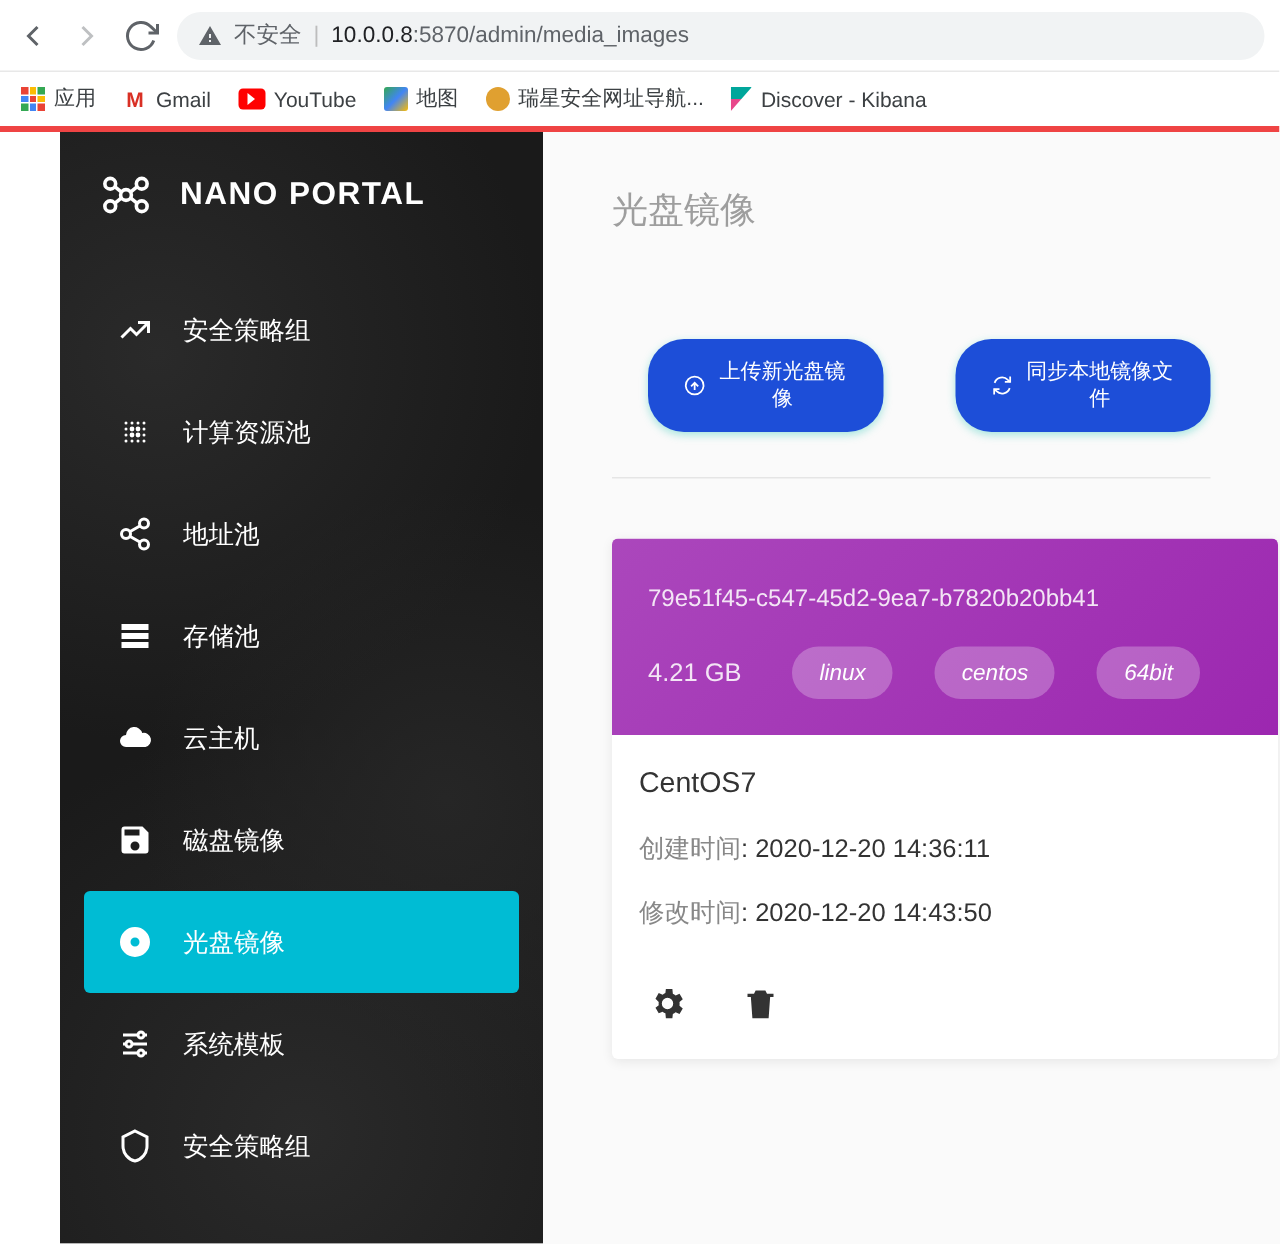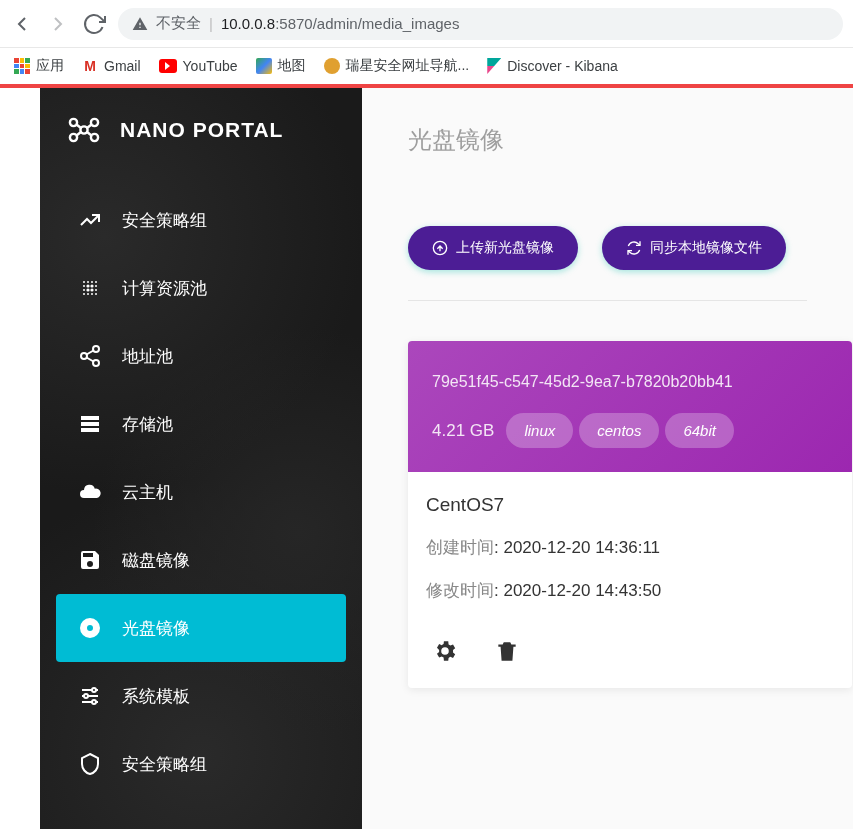--- a/index.html
+++ b/index.html
@@ -148,31 +148,32 @@
     font-weight: 400;
     margin-bottom: 70px;
   }
   .action-row {
     display: flex;
     gap: 24px;
     padding-bottom: 30px;
     border-bottom: 1px solid #e5e5e5;
   }
   .btn {
-    background: #4c1d95;
+    background: #1d4ed8;
     color: #fff;
     border: none;
     border-radius: 24px;
     padding: 13px 24px;
     font-size: 14px;
     display: inline-flex;
     align-items: center;
     gap: 8px;
     cursor: pointer;
     box-shadow: 0 2px 6px rgba(38,198,180,0.4);
+    margin-left: 24px;
   }
 
   .card {
     margin-top: 40px;
     width: 444px;
     background: #fff;
     border-radius: 4px;
     box-shadow: 0 2px 8px rgba(0,0,0,0.08);
     overflow: hidden;
   }
@@ -184,21 +185,21 @@
   .card-title {
     font-size: 22px;
     font-weight: 500;
     margin-bottom: 28px;
   }
   .card-uuid {
     font-size: 16px;
     margin-bottom: 22px;
     color: #f3e5f5;
   }
-  .tag-row { display:flex; align-items:center; gap:6px; }
+  .tag-row { display:flex; align-items:center; gap:28px; }
   .size-text { font-size: 17px; color:#f3e5f5; margin-right:6px;}
   .chip {
     background: rgba(255,255,255,0.25);
     color: #fff;
     border-radius: 20px;
     padding: 9px 18px;
     font-size: 15px;
     font-style: italic;
   }
 

